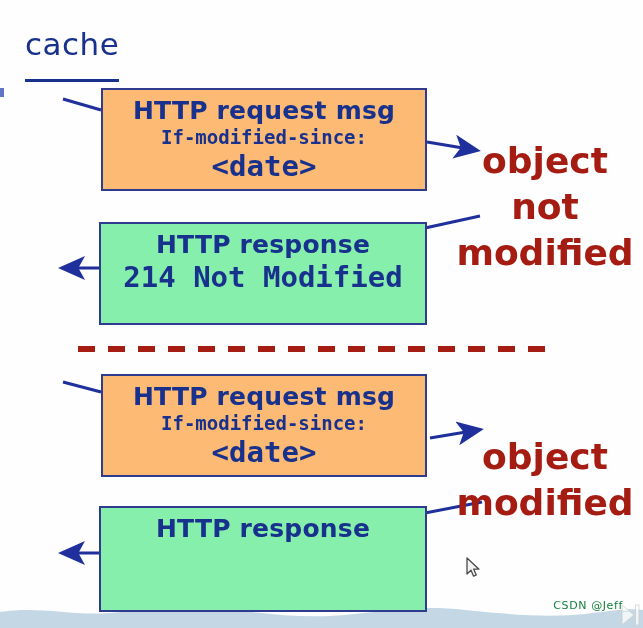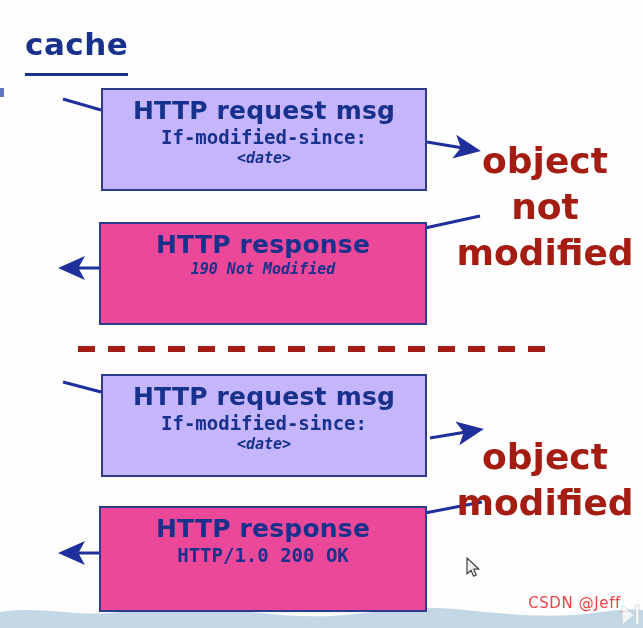--- a/index.html
+++ b/index.html
@@ -30,62 +30,61 @@
     width: 643px;
     height: 26px;
     z-index: 1;
   }
 
   
   .col-label {
     position: absolute;
     color: #17318c;
     font-family: "DejaVu Sans", sans-serif;
-    font-weight: bold;
+    font-weight: normal;
     font-size: 31px;
     letter-spacing: 0.5px;
-    padding-bottom: 12px;
+    padding-bottom: 18px;
     border-bottom: 3px solid #17318c;
     line-height: 1.05;
     z-index: 6;
   }
   #cache-label { left: 25px; top: 28px; }
   #server-label { left: 443px; top: 25px; }
 
   
   .msg-box {
     position: absolute;
     box-sizing: border-box;
     border: 2px solid #2e3b8f;
     text-align: center;
     z-index: 5;
     padding-top: 6px;
   }
-  .msg-box.green { background: #c4b5fd; }
-  .msg-box.pink  { background: #ec4899; }
+  .msg-box.green { background: #fdba74; }
+  .msg-box.pink  { background: #86efac; }
 
   .line-title {
     color: #17318c;
     font-family: "DejaVu Sans", sans-serif;
     font-weight: bold;
     font-size: 25px;
     line-height: 1.18;
     letter-spacing: 0.2px;
   }
   .line-mono {
     color: #17318c;
     font-family: "DejaVu Sans Mono", monospace;
     font-weight: bold;
     font-size: 19px;
     line-height: 1.22;
     letter-spacing: 0px;
   }
   .line-mono.big {
-    font-size: 15px;
-    font-style: italic;
+    font-size: 29px;
   }
 
   
   .note-red {
     position: absolute;
     color: #a51c12;
     font-family: "DejaVu Sans", sans-serif;
     font-weight: bold;
     font-size: 36px;
     line-height: 1.28;
@@ -104,23 +103,23 @@
     height: 628px;
     z-index: 4;
     pointer-events: none;
   }
 
   
   #watermark {
     position: absolute;
     right: 14px;
     bottom: 16px;
-    color: #ef4444;
-    font-family: "DejaVu Sans", sans-serif;
-    font-size: 15px;
+    color: #15803d;
+    font-family: "DejaVu Sans", sans-serif;
+    font-size: 11px;
     letter-spacing: 0.6px;
     z-index: 8;
   }
   #play-glyph {
     position: absolute;
     right: 2px;
     bottom: 0px;
     z-index: 8;
     opacity: 0.75;
   }
@@ -190,32 +189,31 @@
   </svg>
 
   <div class="msg-box green" id="box-request-1" style="left:101px; top:88px; width:326px; height:103px;">
     <div class="line-title">HTTP request msg</div>
     <div class="line-mono">If-modified-since:</div>
     <div class="line-mono big">&lt;date&gt;</div>
   </div>
 
   <div class="msg-box pink" id="box-response-1" style="left:99px; top:222px; width:328px; height:103px;">
     <div class="line-title">HTTP response</div>
-    <div class="line-mono big">190 Not Modified</div>
+    <div class="line-mono big">214 Not Modified</div>
   </div>
 
   <div class="msg-box green" id="box-request-2" style="left:101px; top:374px; width:326px; height:103px;">
     <div class="line-title">HTTP request msg</div>
     <div class="line-mono">If-modified-since:</div>
     <div class="line-mono big">&lt;date&gt;</div>
   </div>
 
   <div class="msg-box pink" id="box-response-2" style="left:99px; top:506px; width:328px; height:106px;">
     <div class="line-title">HTTP response</div>
-    <div class="line-mono">HTTP/1.0 200 OK</div>
   </div>
 
   <div class="note-red" id="note-not-modified">object
 not
 modified</div>
   <div class="note-red" id="note-modified">object
 modified</div>
 
   <div id="watermark">CSDN @Jeff_</div>
   <svg id="play-glyph" width="22" height="26" viewBox="0 0 22 26">

